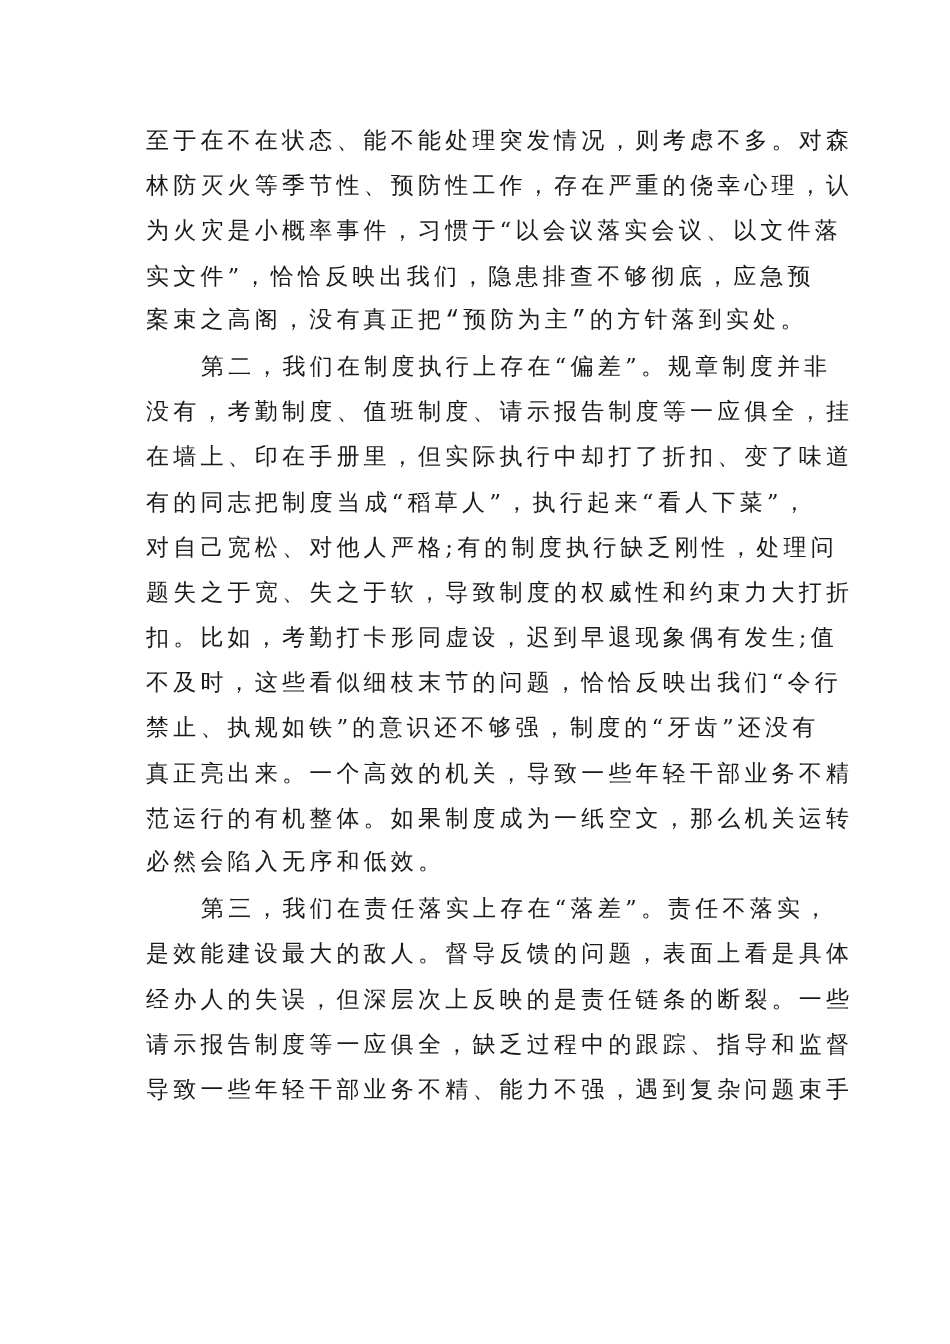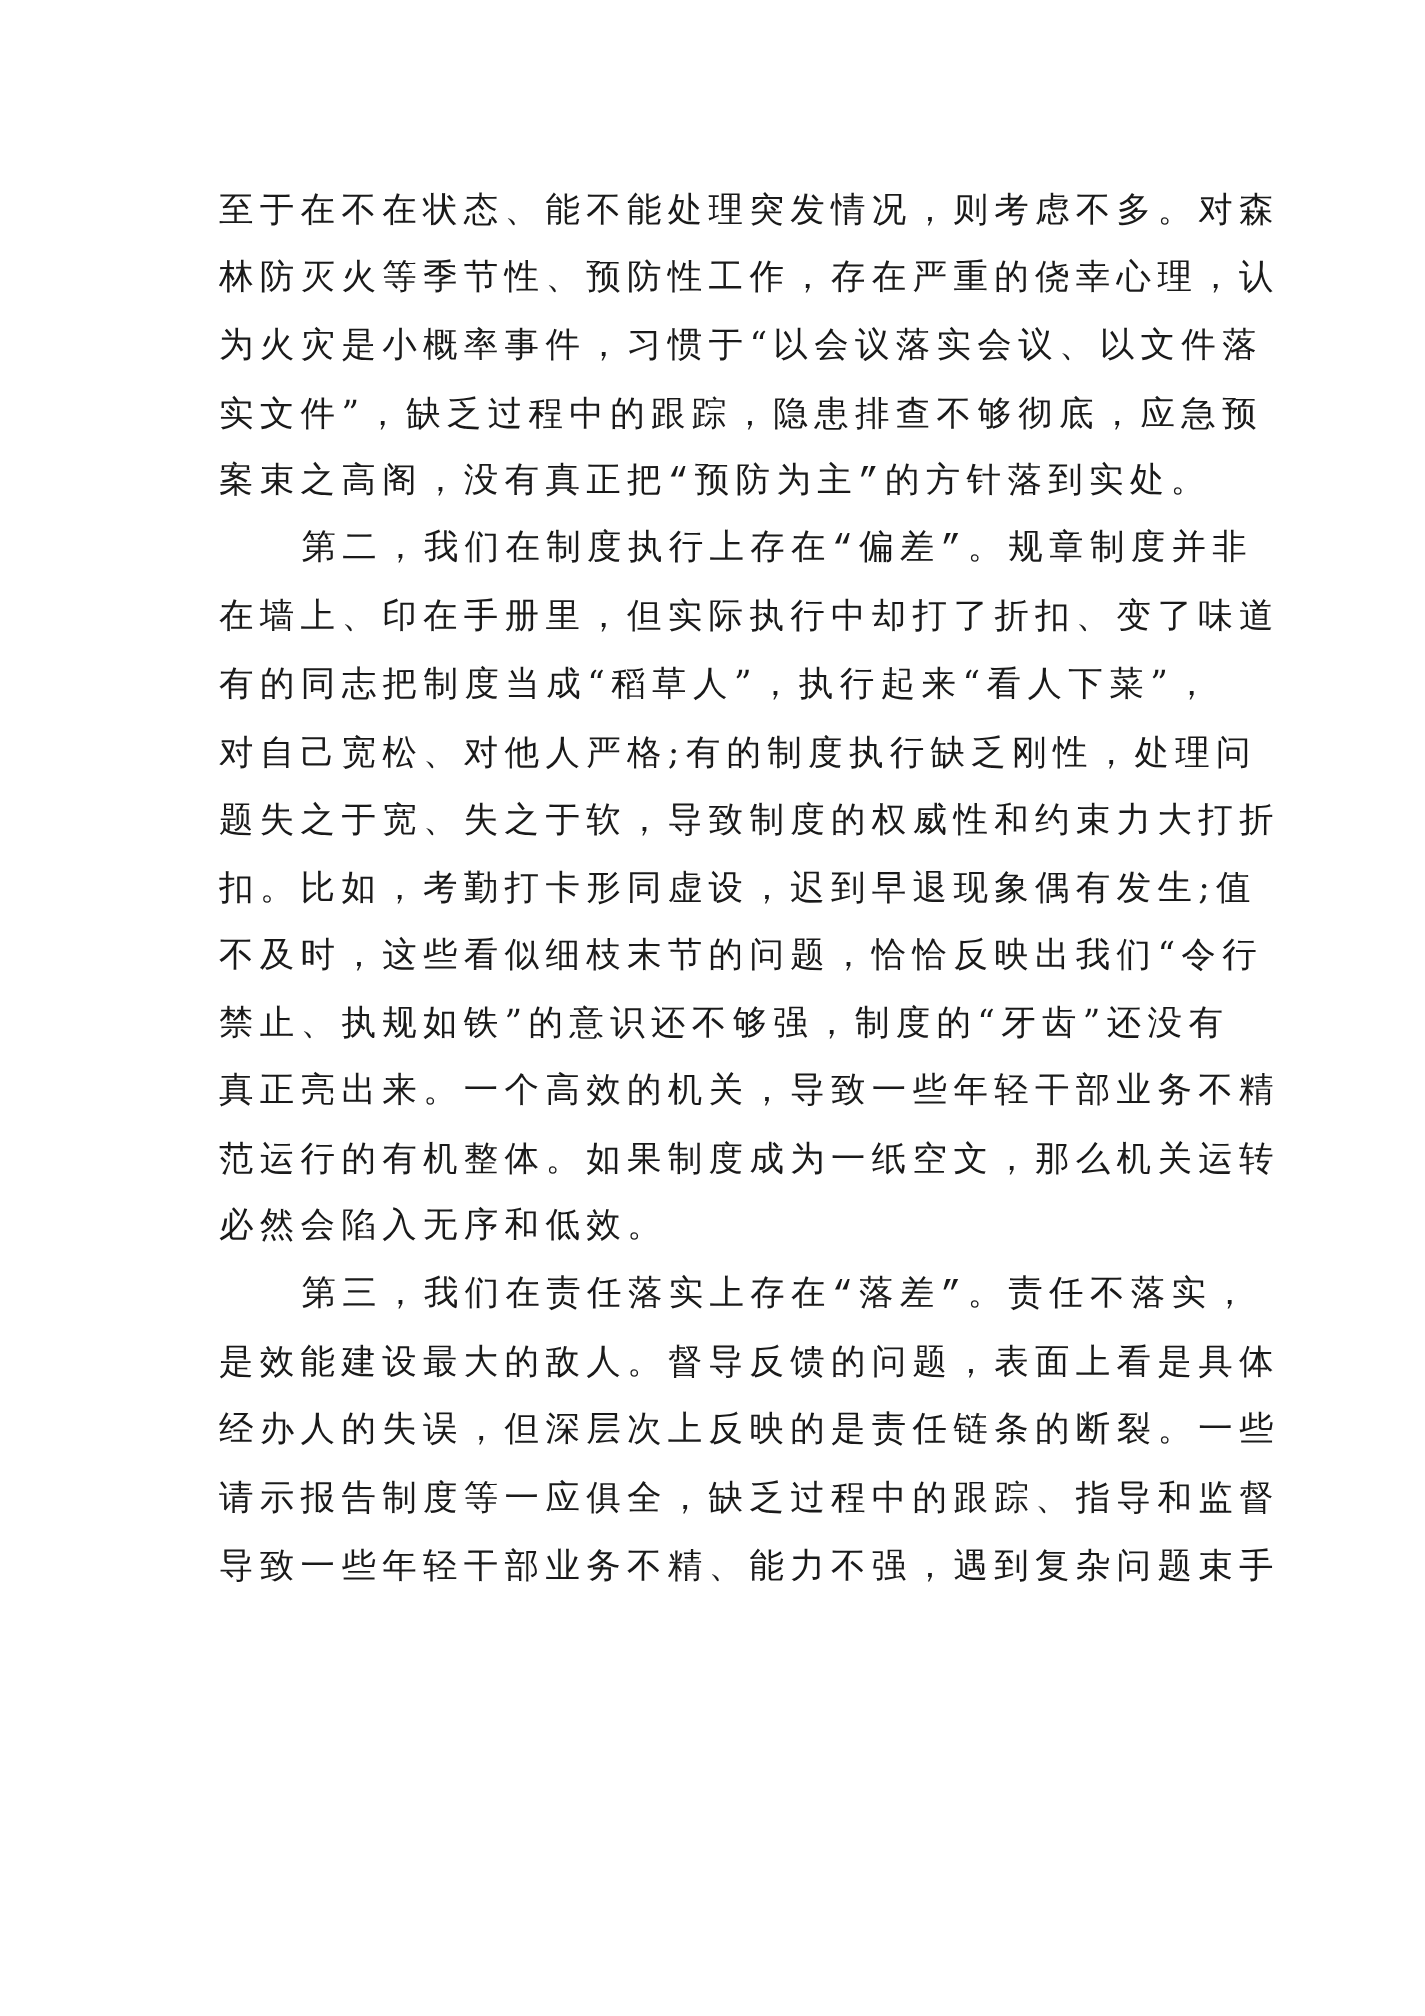--- a/index.html
+++ b/index.html
@@ -38,39 +38,39 @@
       letter-spacing: 4.2px;
       text-align: justify;
       text-align-last: justify;
     }
     .line.last {
       text-align-last: left;
       font-family: Liberation Mono, monospace;
     }
     .line.indent {
       padding-left: 55px;
-      font-family: Liberation Mono, monospace;
     }
   </style>
 </head>
 <body>
 
 <div class="page">
   <div class="content">
 
     <div>
       <span class="line">至于在不在状态、能不能处理突发情况，则考虑不多。对森</span>
       <span class="line">林防灭火等季节性、预防性工作，存在严重的侥幸心理，认</span>
       <span class="line">为火灾是小概率事件，习惯于“以会议落实会议、以文件落</span>
-      <span class="line">实文件”，缺乏过程中的跟踪，隐患排查不够彻底，应急预</span>
+      <span class="line">实文件”，恰恰反映出我们，隐患排查不够彻底，应急预</span>
       <span class="line last">案束之高阁，没有真正把“预防为主”的方针落到实处。</span>
     </div>
 
     <div>
       <span class="line indent">第二，我们在制度执行上存在“偏差”。规章制度并非</span>
+      <span class="line">没有，考勤制度、值班制度、请示报告制度等一应俱全，挂</span>
       <span class="line">在墙上、印在手册里，但实际执行中却打了折扣、变了味道</span>
       <span class="line">有的同志把制度当成“稻草人”，执行起来“看人下菜”，</span>
       <span class="line">对自己宽松、对他人严格;有的制度执行缺乏刚性，处理问</span>
       <span class="line">题失之于宽、失之于软，导致制度的权威性和约束力大打折</span>
       <span class="line">扣。比如，考勤打卡形同虚设，迟到早退现象偶有发生;值</span>
       <span class="line">不及时，这些看似细枝末节的问题，恰恰反映出我们“令行</span>
       <span class="line">禁止、执规如铁”的意识还不够强，制度的“牙齿”还没有</span>
       <span class="line">真正亮出来。一个高效的机关，导致一些年轻干部业务不精</span>
       <span class="line">范运行的有机整体。如果制度成为一纸空文，那么机关运转</span>
       <span class="line last">必然会陷入无序和低效。</span>

